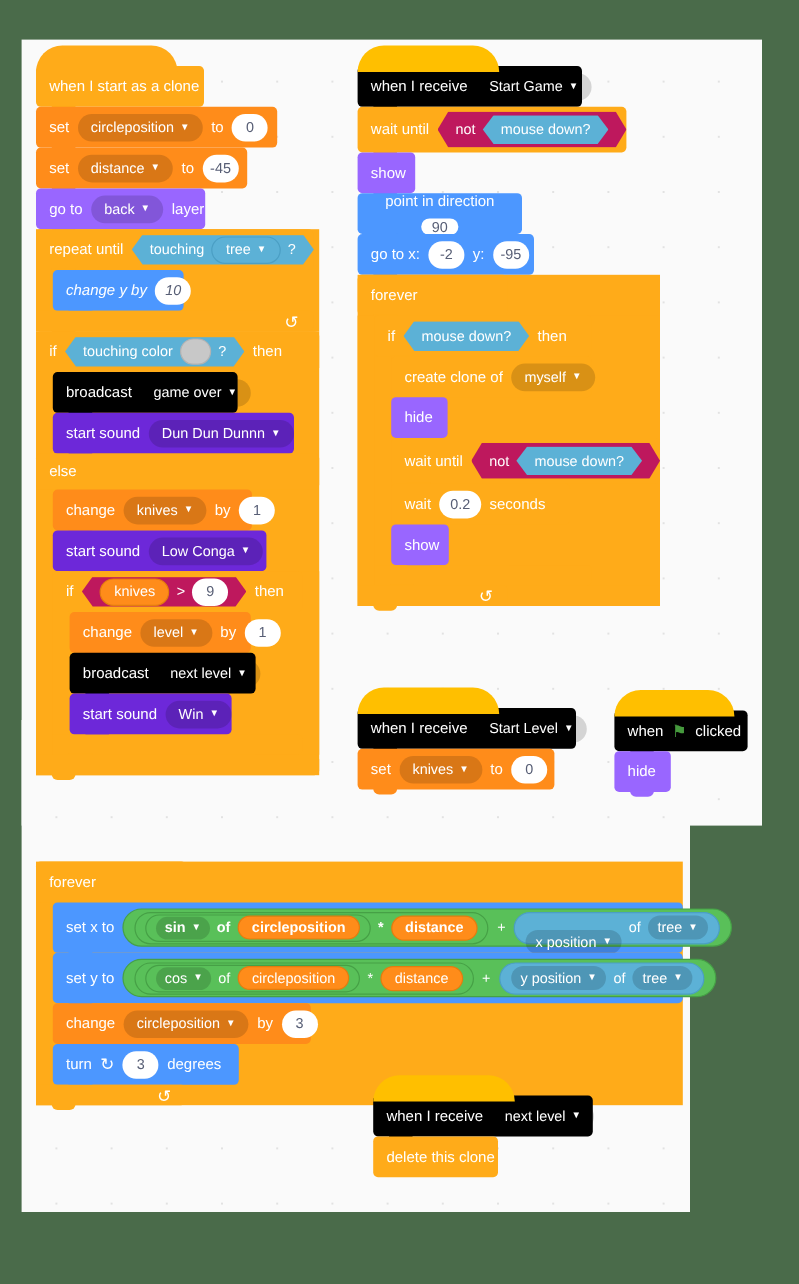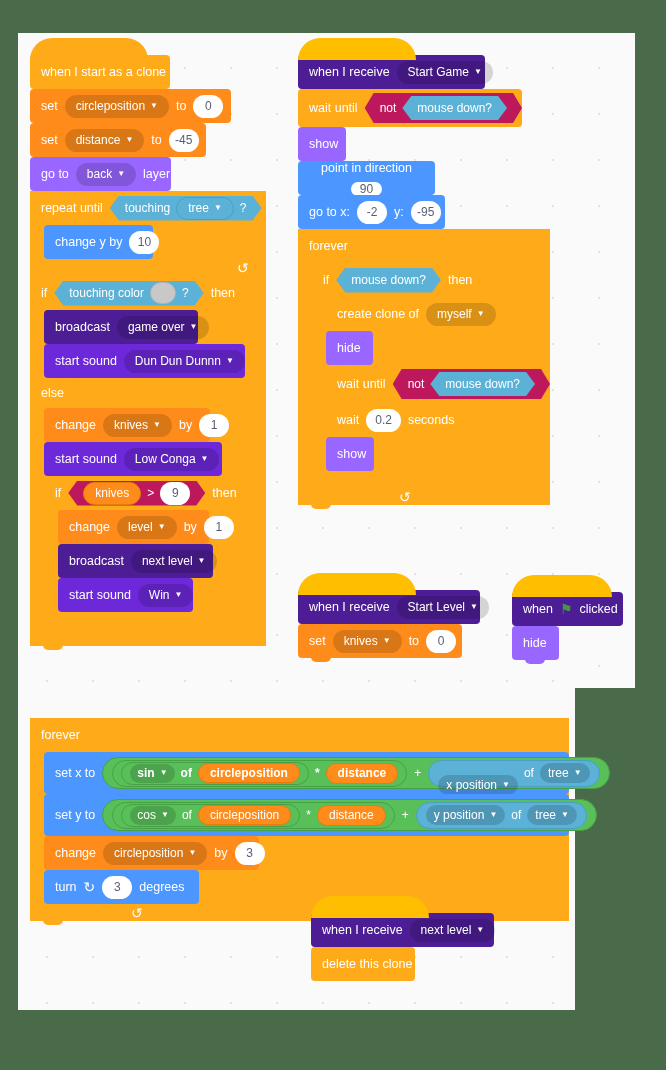--- a/index.html
+++ b/index.html
@@ -37,21 +37,21 @@
   }
   
   .notch::before, .notch::after {
     content:""; position:absolute; left:13px; width:20px; height:5px;
     background:inherit;
   }
   .notch::before { top:-4px; border-radius:0 0 5px 5px; background:transparent; }
   .notch::after  { bottom:-4px; border-radius:0 0 5px 5px; }
 
   
-  .c-events   { background:#4c1d95; }
+  .c-events   { background:#000000; }
   .c-control  { background:#ffab19; }
   .c-motion   { background:#4c97ff; }
   .c-looks    { background:#9966ff; }
   .c-sound    { background:#6d28d9; }
   .c-vars     { background:#ff8c1a; }
 
   
   .hat { border-radius:4px; padding-top:0; }
   .hat-dome {
     position:absolute; left:0; top:-17px; width:118px; height:22px;
@@ -160,21 +160,21 @@
         <span>touching</span>
         <span class="oval sens">
           <span>tree</span>
           <span class="arrow">▼</span>
         </span>
         <span>?</span>
       </span>
     </div>
     <div class="cmouth" style="position:relative;">
       <div class="cspine" style="background:#ffab19; left:-14px;"></div>
-      <div class="blk c-motion notch" style="width:109px;">
+      <div class="blk c-motion notch" style="width:109px;font-style:italic;">
         <span>change y by</span>
         <span class="oval num">10</span>
       </div>
     </div>
     <div class="cfoot c-control" style="background:#ffab19; width:231px;">
       <span class="loop-arrow">↻</span>
     </div>
   </div>
 
   <div class="cwrap c-control" style="background:#ffab19;">

